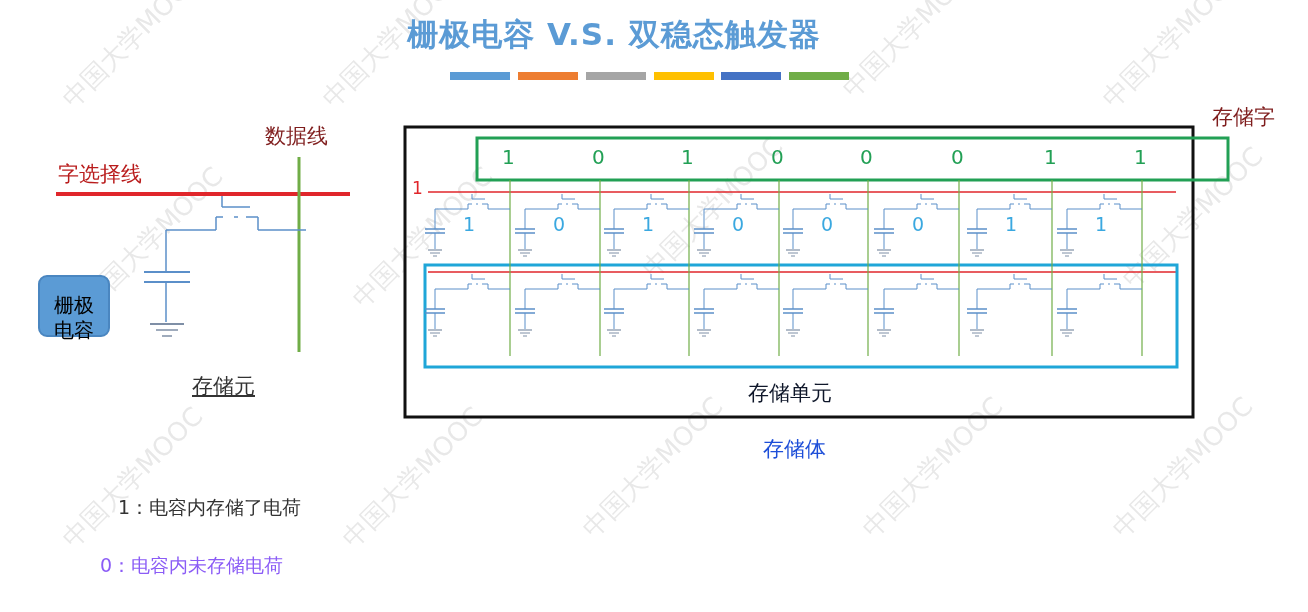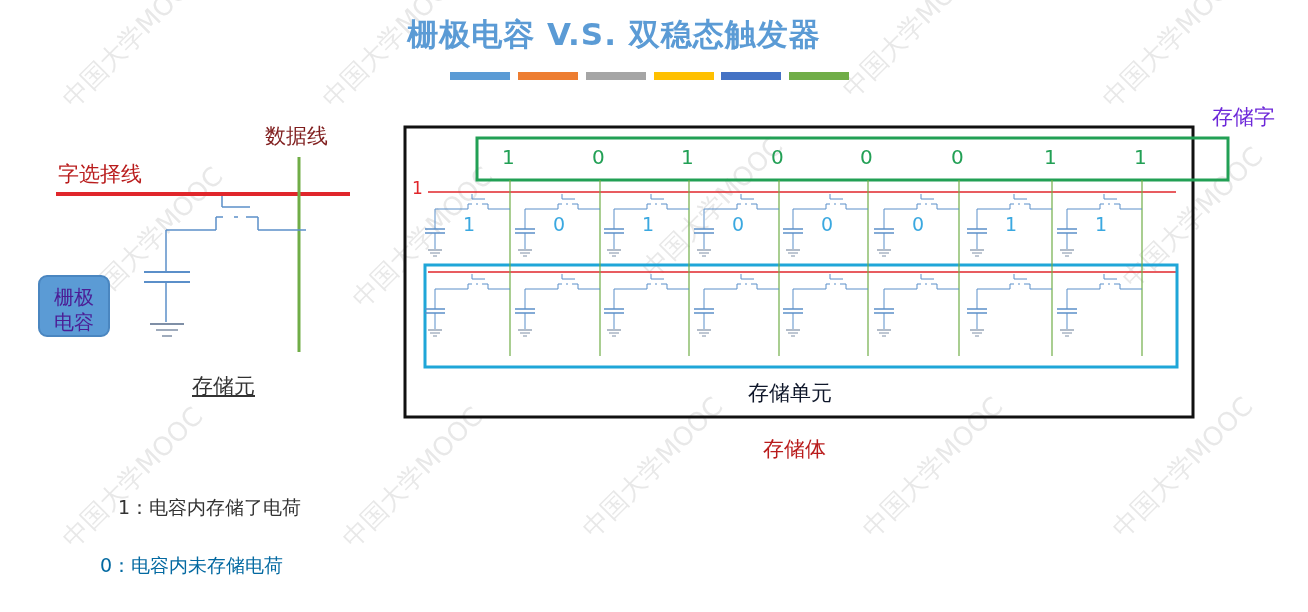--- a/index.html
+++ b/index.html
@@ -6,22 +6,22 @@
   body { width:1308px; height:612px; background:#ffffff; position:relative; overflow:hidden;
          font-family: "DejaVu Sans", "Liberation Sans", sans-serif; }
   .title { position:absolute; left:0; width:1228px; top:14px; text-align:center; font-size:31px;
            font-weight:bold; color:#5b9bd5; letter-spacing:1px; }
   .bar { position:absolute; top:72px; height:8px; width:60px; }
   .wm { position:absolute; color:#d9d9d9; font-size:26px; transform:rotate(-45deg); white-space:nowrap;
         pointer-events:none; opacity:0.6; }
   svg { position:absolute; left:0; top:0; }
   .lbl { position:absolute; white-space:nowrap; }
   .callout { position:absolute; left:38px; top:275px; width:72px; height:62px; background:#5b9bd5;
-             border:2px solid #4a86c0; border-radius:9px; color:#4c1d95; font-size:20px; line-height:25px;
-             text-align:center; padding-top:8px; box-sizing:border-box; }
+             border:2px solid #4a86c0; border-radius:9px; color:#000000; font-size:20px; line-height:25px;
+             text-align:center; padding-top:16px; box-sizing:border-box; }
 </style>
 </head>
 <body>
 
 <div class="wm" style="left:40px;top:20px;">中国大学MOOC</div>
 <div class="wm" style="left:300px;top:20px;">中国大学MOOC</div>
 <div class="wm" style="left:820px;top:10px;">中国大学MOOC</div>
 <div class="wm" style="left:1080px;top:20px;">中国大学MOOC</div>
 <div class="wm" style="left:60px;top:220px;">中国大学MOOC</div>
 <div class="wm" style="left:330px;top:220px;">中国大学MOOC</div>
@@ -334,21 +334,21 @@
   </svg>
 
 <div class="lbl" style="left:265px;top:122px;font-size:21px;color:#7f1d1d;">数据线</div>
 <div class="lbl" style="left:58px;top:160px;font-size:21px;color:#b91c1c;">字选择线</div>
 <div class="callout">
   <div>栅极</div>
   <div>电容</div>
 </div>
 <div class="lbl" style="left:192px;top:372px;font-size:21px;color:#333;text-decoration:underline;">存储元</div>
 
-<div class="lbl" style="left:1212px;top:103px;font-size:21px;color:#6d28d9;">存储字</div>
+<div class="lbl" style="left:1212px;top:103px;font-size:21px;color:#7f1d1d;">存储字</div>
 <div id="word-bits">
   <div class="lbl wbit" style="left: 502px; top: 145px; font-size: 20px; color: rgb(34, 160, 85);">1</div>
   <div class="lbl wbit" style="left: 592px; top: 145px; font-size: 20px; color: rgb(34, 160, 85);">0</div>
   <div class="lbl wbit" style="left: 681px; top: 145px; font-size: 20px; color: rgb(34, 160, 85);">1</div>
   <div class="lbl wbit" style="left: 771px; top: 145px; font-size: 20px; color: rgb(34, 160, 85);">0</div>
   <div class="lbl wbit" style="left: 860px; top: 145px; font-size: 20px; color: rgb(34, 160, 85);">0</div>
   <div class="lbl wbit" style="left: 951px; top: 145px; font-size: 20px; color: rgb(34, 160, 85);">0</div>
   <div class="lbl wbit" style="left: 1044px; top: 145px; font-size: 20px; color: rgb(34, 160, 85);">1</div>
   <div class="lbl wbit" style="left: 1134px; top: 145px; font-size: 20px; color: rgb(34, 160, 85);">1</div>
 </div>
@@ -357,20 +357,20 @@
   <div class="lbl cval" style="left: 463px; top: 213px; font-size: 19px; color: rgb(58, 168, 224);">1</div>
   <div class="lbl cval" style="left: 553px; top: 213px; font-size: 19px; color: rgb(58, 168, 224);">0</div>
   <div class="lbl cval" style="left: 642px; top: 213px; font-size: 19px; color: rgb(58, 168, 224);">1</div>
   <div class="lbl cval" style="left: 732px; top: 213px; font-size: 19px; color: rgb(58, 168, 224);">0</div>
   <div class="lbl cval" style="left: 821px; top: 213px; font-size: 19px; color: rgb(58, 168, 224);">0</div>
   <div class="lbl cval" style="left: 912px; top: 213px; font-size: 19px; color: rgb(58, 168, 224);">0</div>
   <div class="lbl cval" style="left: 1005px; top: 213px; font-size: 19px; color: rgb(58, 168, 224);">1</div>
   <div class="lbl cval" style="left: 1095px; top: 213px; font-size: 19px; color: rgb(58, 168, 224);">1</div>
 </div>
 <div class="lbl" style="left:748px;top:379px;font-size:21px;color:#0f172a;">存储单元</div>
-<div class="lbl" style="left:763px;top:435px;font-size:21px;color:#b91c1c;">存储体</div>
+<div class="lbl" style="left:763px;top:435px;font-size:21px;color:#1d4ed8;">存储体</div>
 
 <div class="lbl" style="left:100px;top:495px;font-size:19px;color:#333;margin-left:18px;">
   <span>1：</span><span>电容内存储了电荷</span>
 </div>
-<div class="lbl" style="left:100px;top:553px;font-size:19px;color:#0369a1;text-align:center;">
+<div class="lbl" style="left:100px;top:553px;font-size:19px;color:#8b5cf6;text-align:center;">
   <span>0：</span><span>电容内未存储电荷</span>
 </div>
 
 </body></html>

